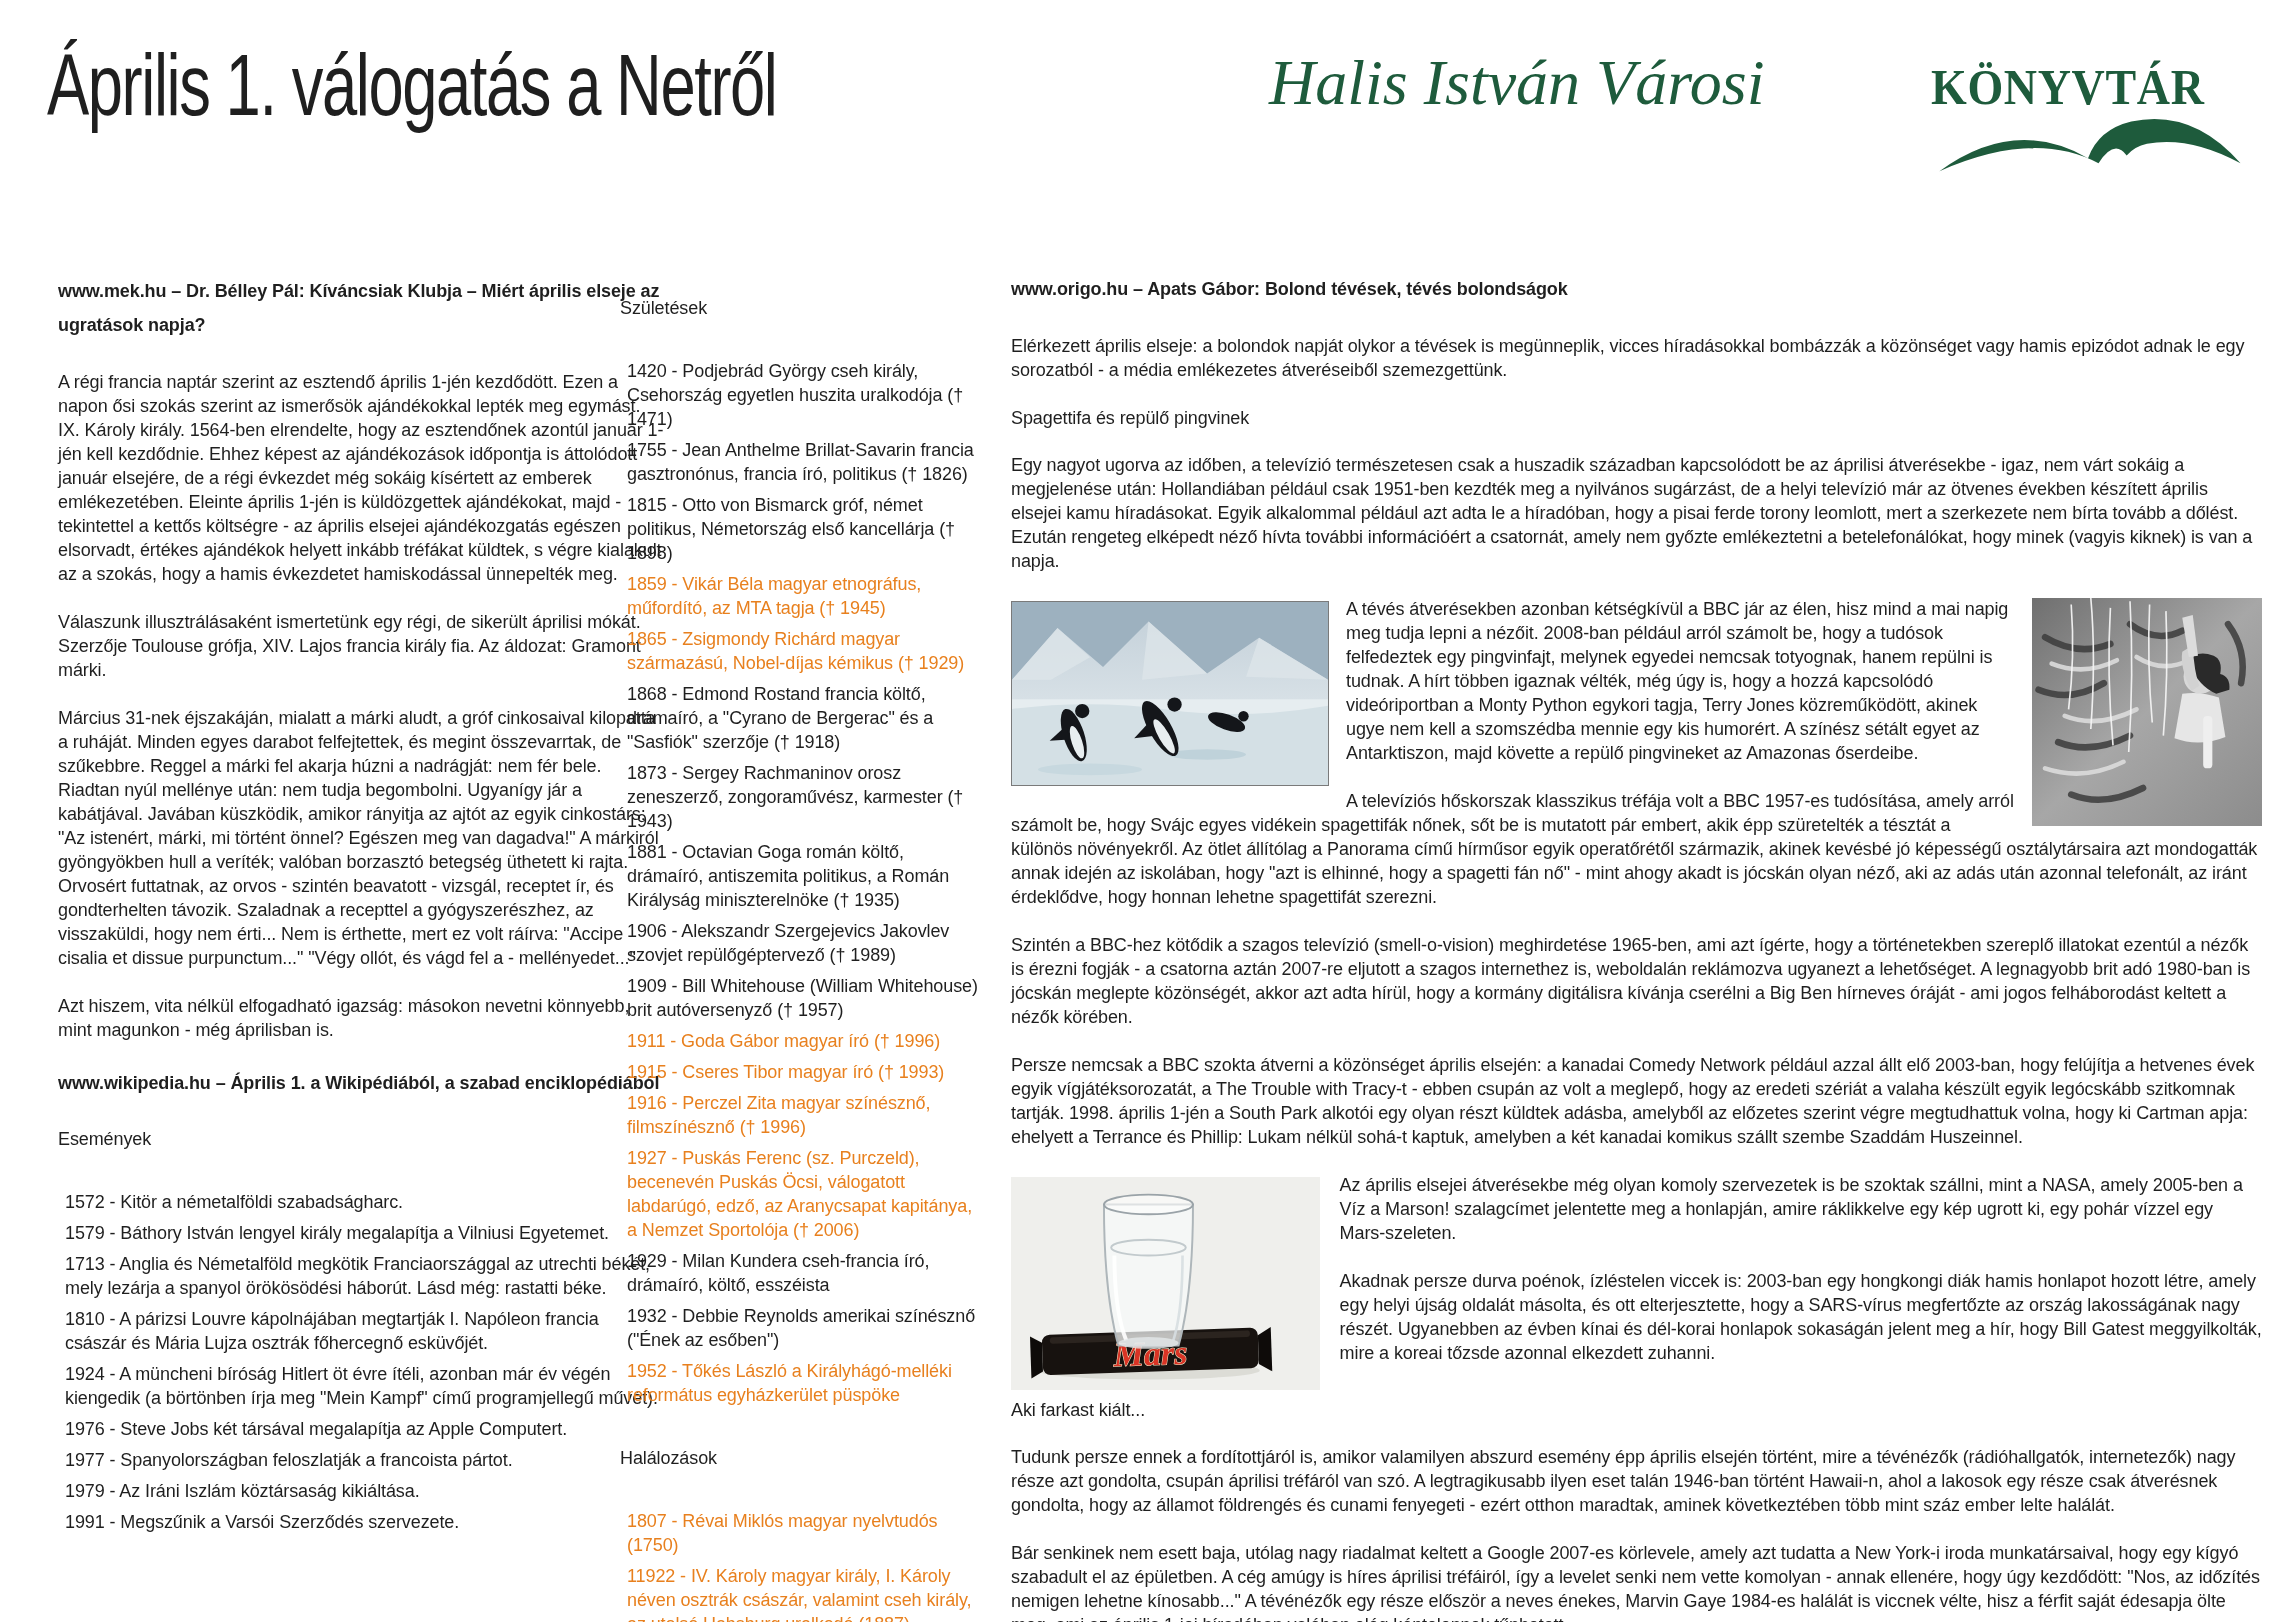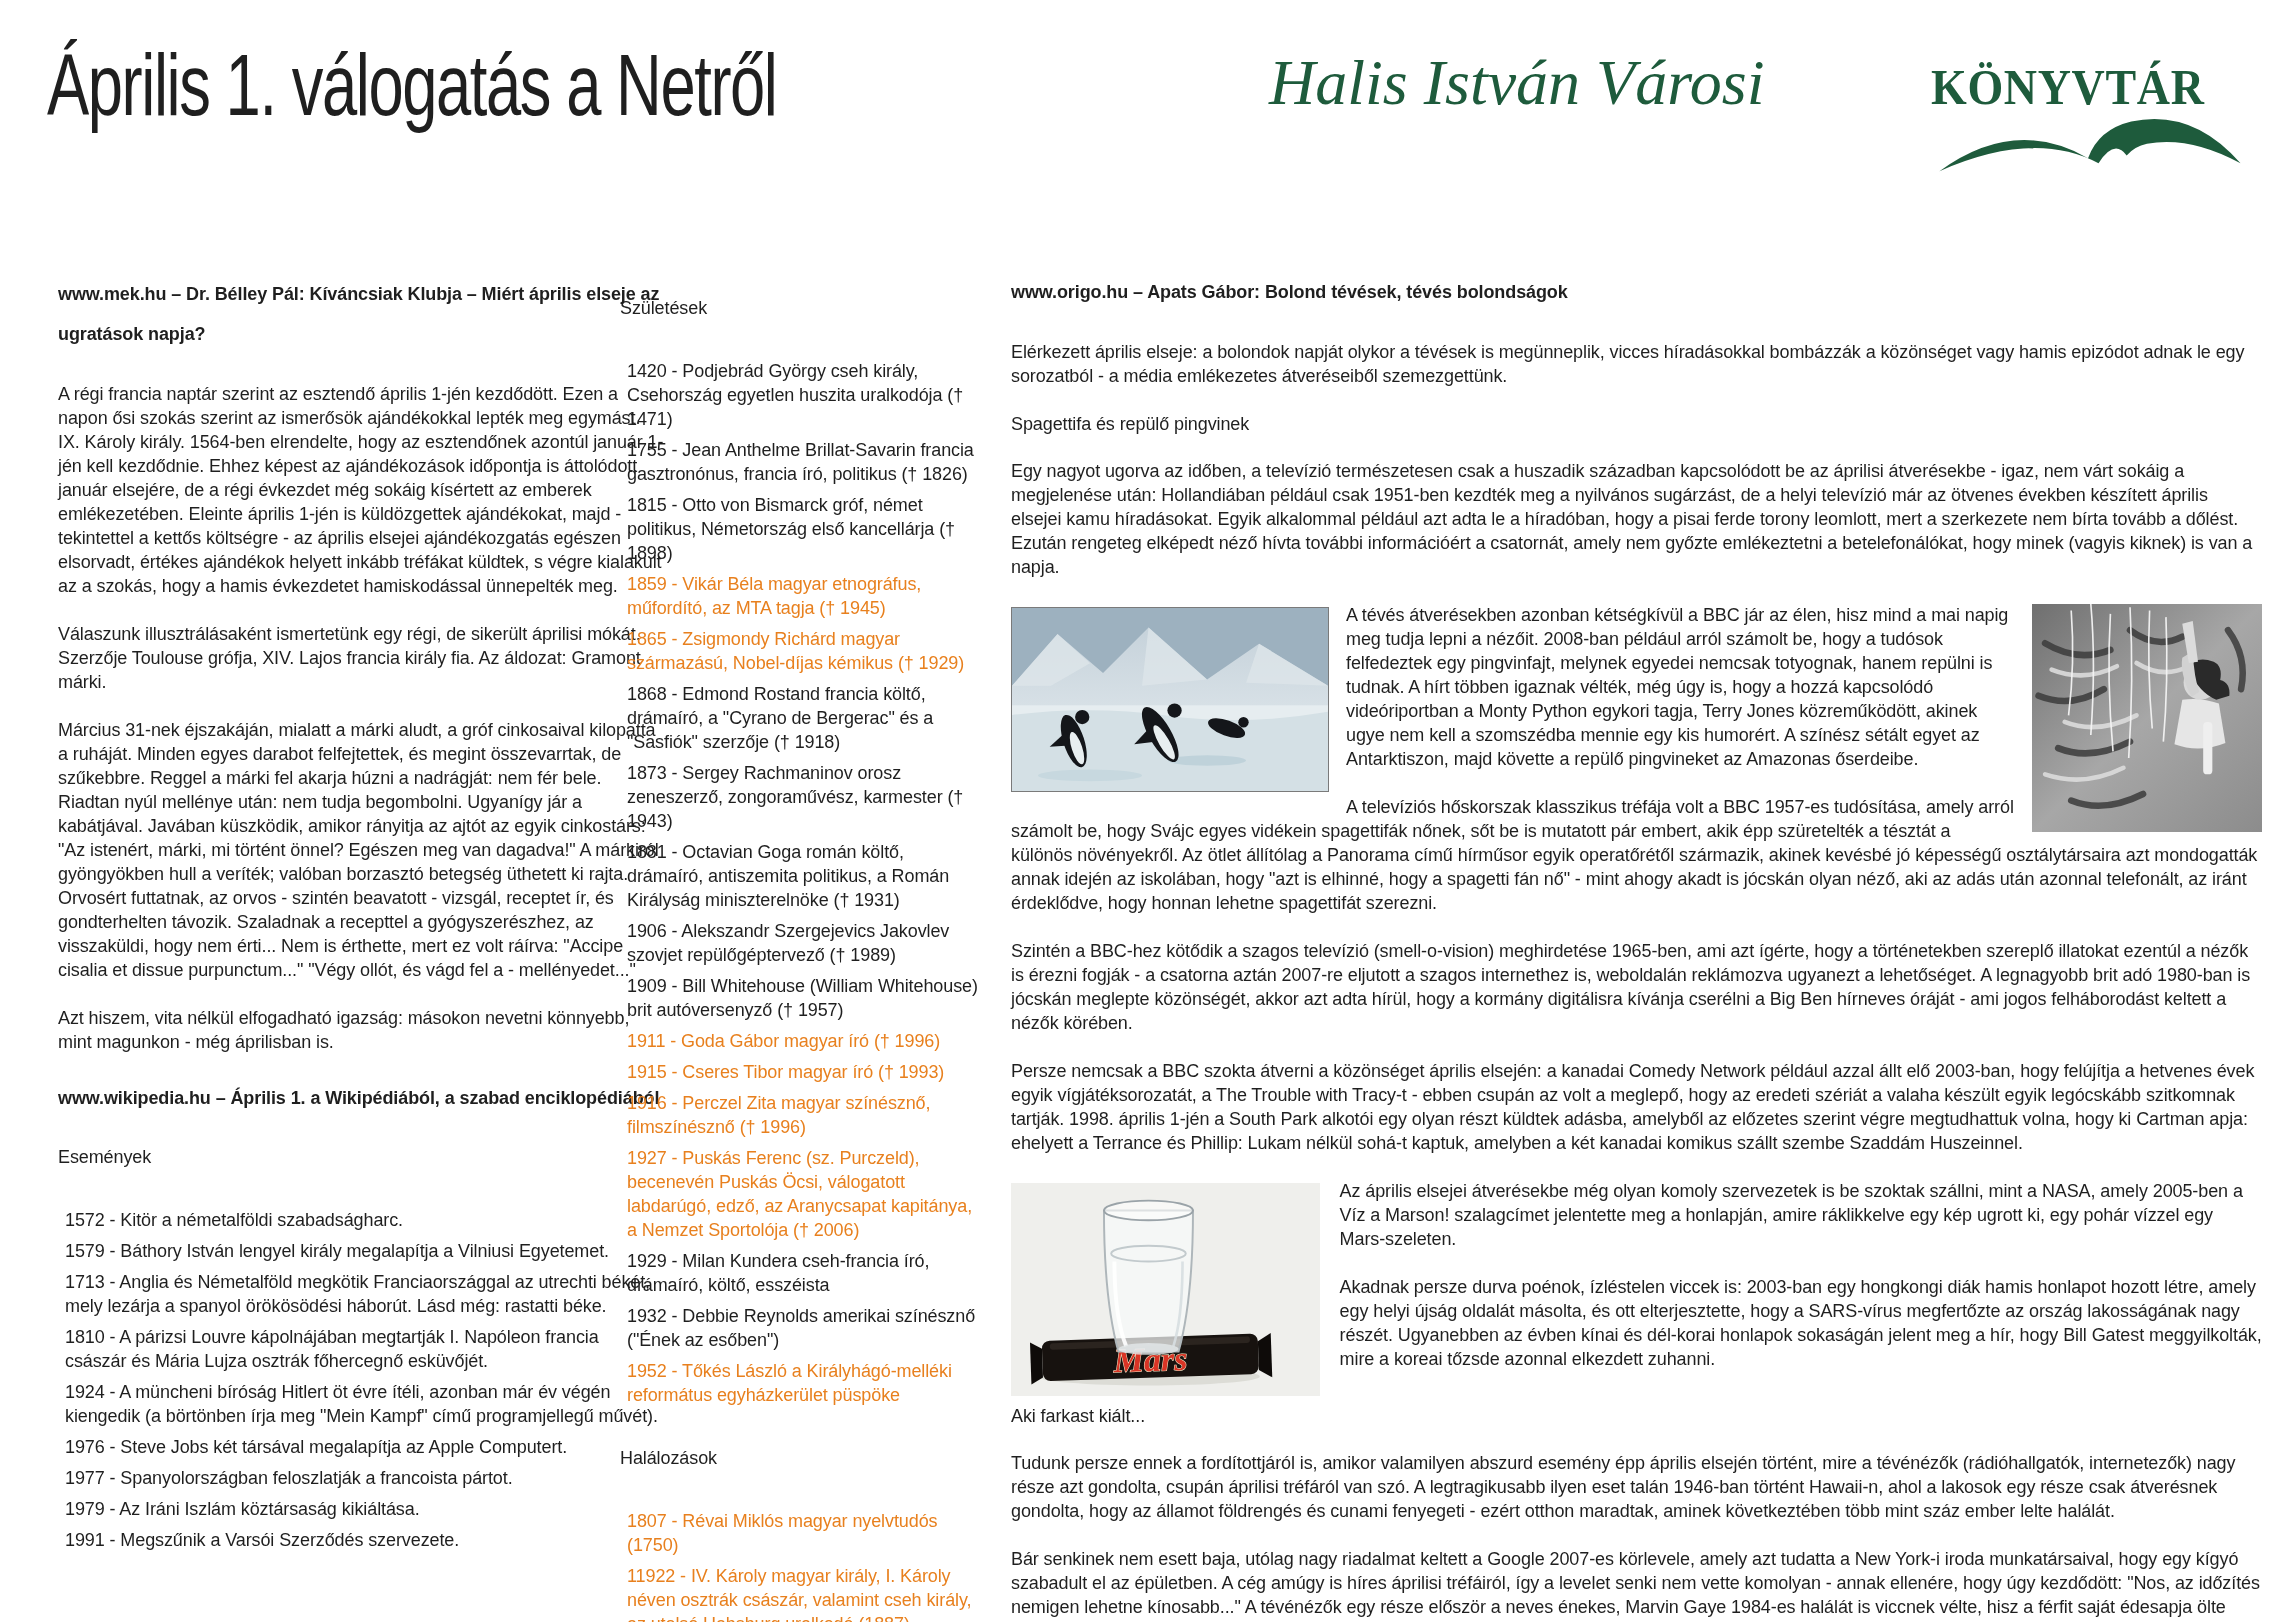--- a/index.html
+++ b/index.html
@@ -25,21 +25,21 @@
     font-size:50px; color:#1e5b3c; letter-spacing:0.7px; white-space:nowrap;
     transform:scaleX(0.92); transform-origin:0 0;
   }
   .logo-swoosh { position:absolute; left:667px; top:65px; }
   
   .col { position:absolute; font-size:18px; line-height:24px; letter-spacing:-0.1px; }
   .col-left  { left:58px;  top:274px; width:607px; }
   .col-mid   { left:620px; top:296px; width:366px; }
   .col-right { left:1011px; top:272px; width:1251px; }
   .col p { margin:0 0 24px 0; }
-  .col-heading { font-weight:700; line-height:40px; margin:0 0 27.5px 0; }
+  .col-heading { font-weight:700; line-height:34px; margin:0 0 27.5px 0; }
   .col-heading.space-above { }
   .section-label { margin:0 0 39px 0; }
   .section-label.space-above { margin-top:39px; }
   .entry { margin:7px !important; }
   .hl { color:#e8801e; }
   .subhead { margin:11.8px 0 23.6px 0 !important; }
   
   .photo { display:block; }
   .penguins-ph  { float:left;  width:318px; height:185px; margin:3.9px 17px 7.9px 0; border:0.7px solid #7a7a7a; box-sizing:border-box; }
   .spaghetti-ph { float:right; width:230px; height:228px; margin:1.3px 0 10.5px 17px; }
@@ -80,21 +80,21 @@
 
 <div class="col col-mid">
   <div class="section-label">Születések</div>
   <p class="entry">1420 - Podjebrád György cseh király, Csehország egyetlen huszita uralkodója († 1471)</p>
   <p class="entry">1755 - Jean Anthelme Brillat-Savarin francia gasztronónus, francia író, politikus († 1826)</p>
   <p class="entry">1815 - Otto von Bismarck gróf, német politikus, Németország első kancellárja († 1898)</p>
   <p class="entry hl">1859 - Vikár Béla magyar etnográfus, műfordító, az MTA tagja († 1945)</p>
   <p class="entry hl">1865 - Zsigmondy Richárd magyar származású, Nobel-díjas kémikus († 1929)</p>
   <p class="entry">1868 - Edmond Rostand francia költő, drámaíró, a "Cyrano de Bergerac" és a "Sasfiók" szerzője († 1918)</p>
   <p class="entry">1873 - Sergey Rachmaninov orosz zeneszerző, zongoraművész, karmester († 1943)</p>
-  <p class="entry">1881 - Octavian Goga román költő, drámaíró, antiszemita politikus, a Román Királyság miniszterelnöke († 1931)</p>
+  <p class="entry">1881 - Octavian Goga román költő, drámaíró, antiszemita politikus, a Román Királyság miniszterelnöke († 1935)</p>
   <p class="entry">1906 - Alekszandr Szergejevics Jakovlev szovjet repülőgéptervező († 1989)</p>
   <p class="entry">1909 - Bill Whitehouse (William Whitehouse) brit autóversenyző († 1957)</p>
   <p class="entry hl">1911 - Goda Gábor magyar író († 1996)</p>
   <p class="entry hl">1915 - Cseres Tibor magyar író († 1993)</p>
   <p class="entry hl">1916 - Perczel Zita magyar színésznő, filmszínésznő († 1996)</p>
   <p class="entry hl">1927 - Puskás Ferenc (sz. Purczeld), becenevén Puskás Öcsi, válogatott labdarúgó, edző, az Aranycsapat kapitánya, a Nemzet Sportolója († 2006)</p>
   <p class="entry">1929 - Milan Kundera cseh-francia író, drámaíró, költő, esszéista</p>
   <p class="entry">1932 - Debbie Reynolds amerikai színésznő ("Ének az esőben")</p>
   <p class="entry hl">1952 - Tőkés László a Királyhágó-melléki református egyházkerület püspöke</p>
   <div class="section-label space-above">Halálozások</div>

